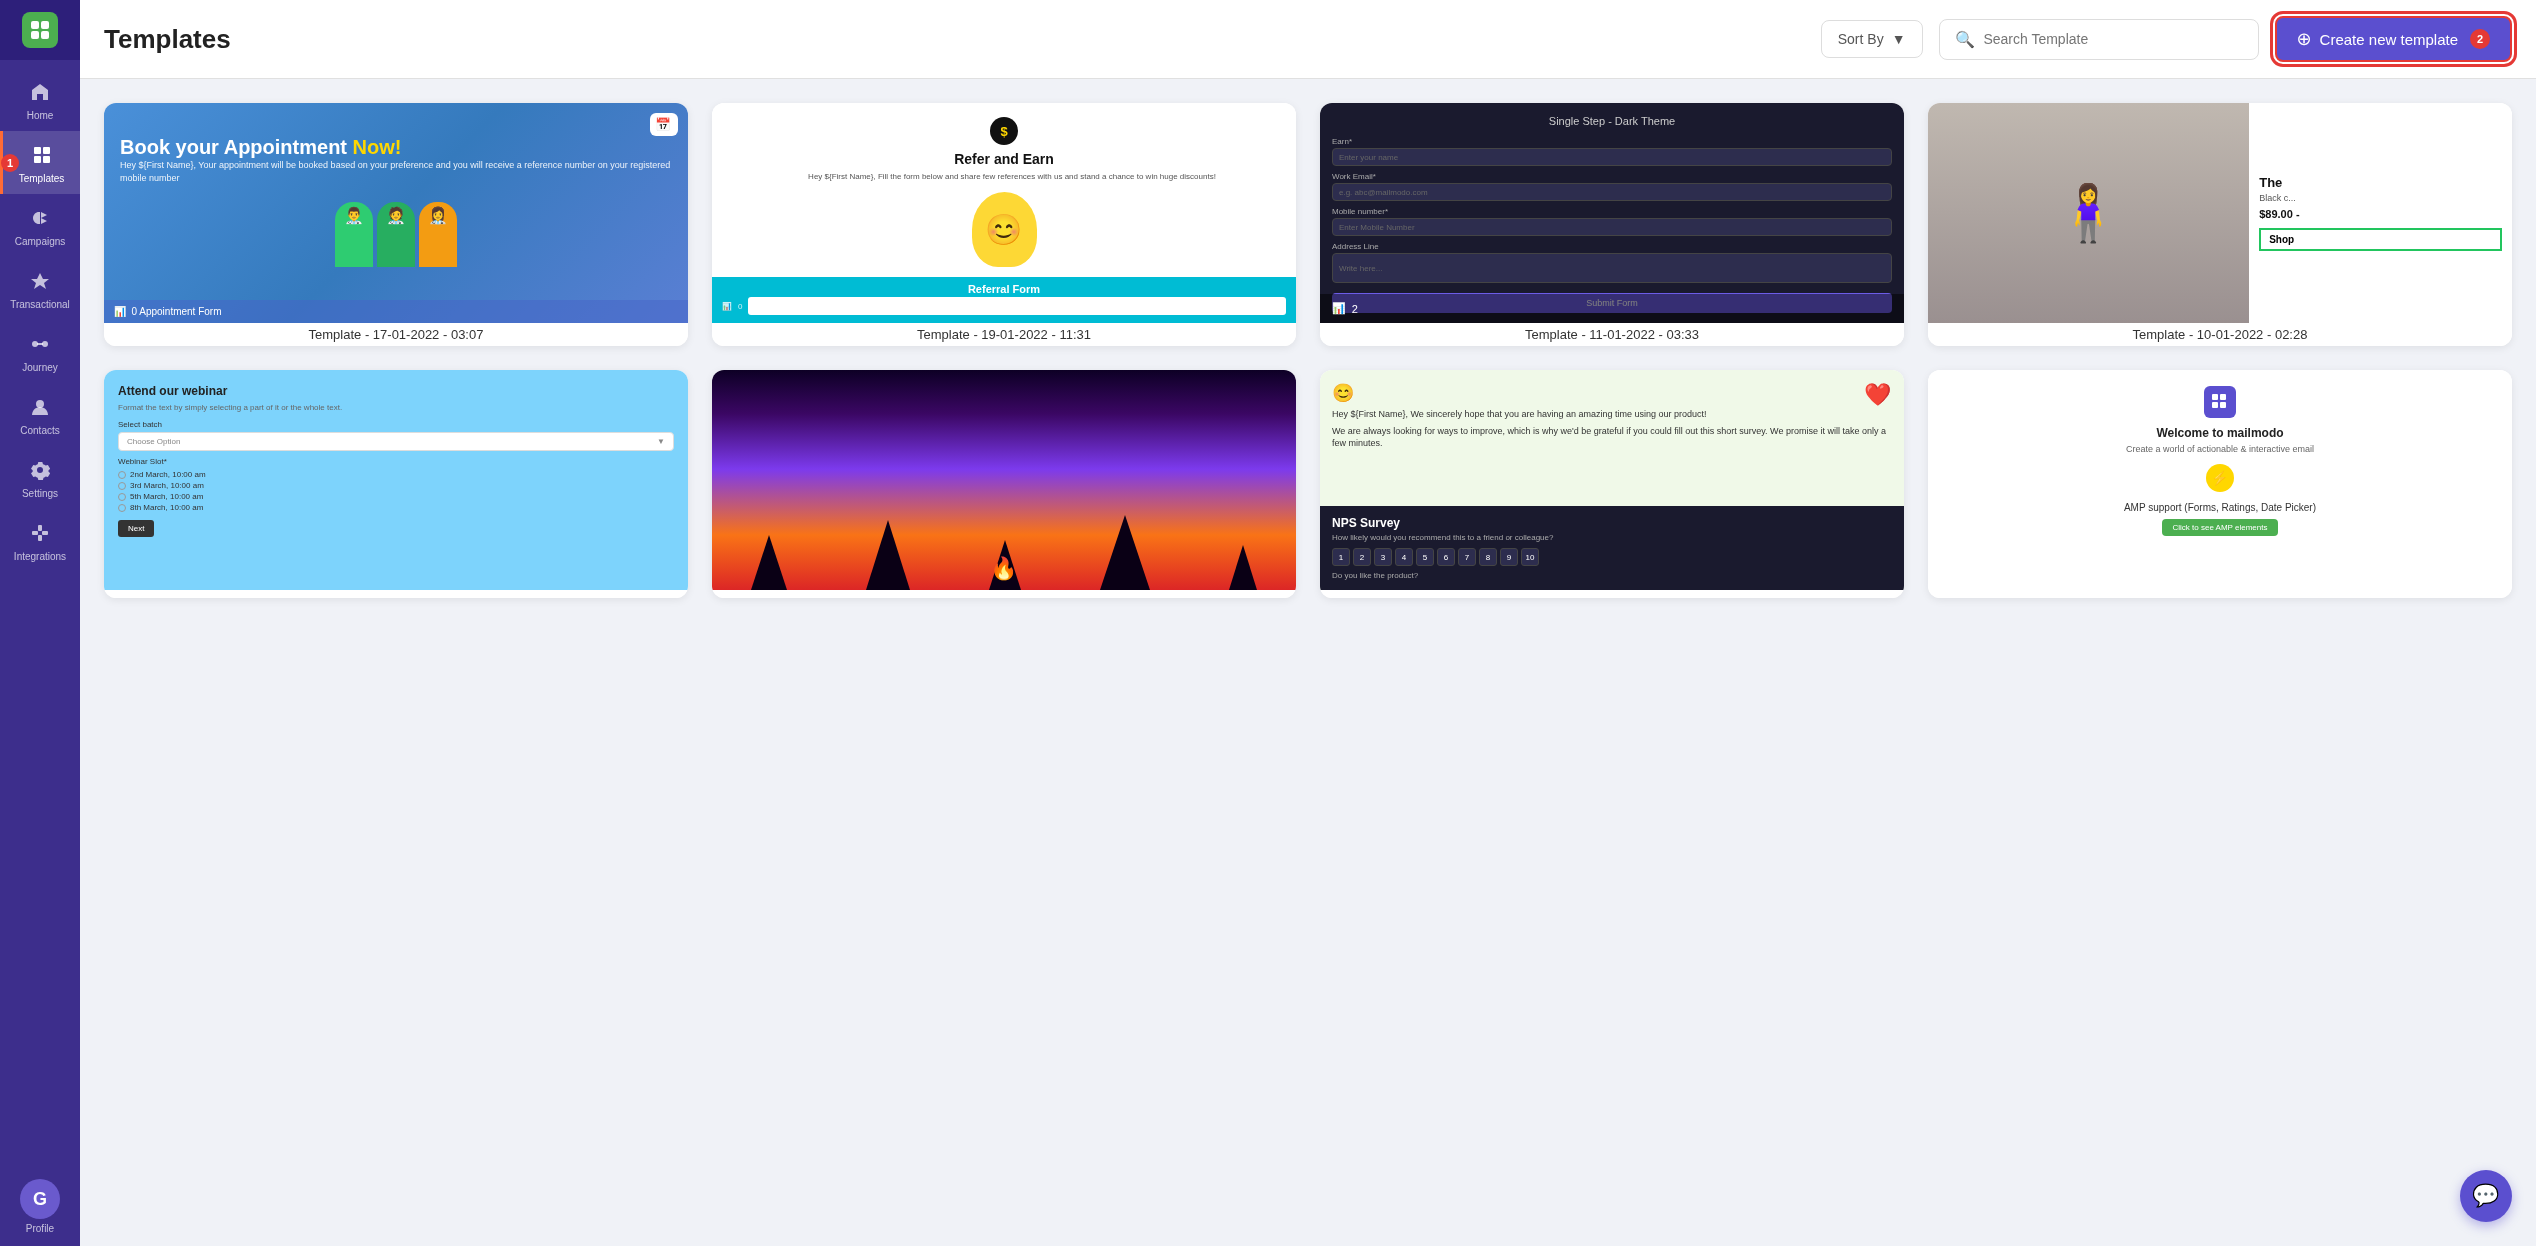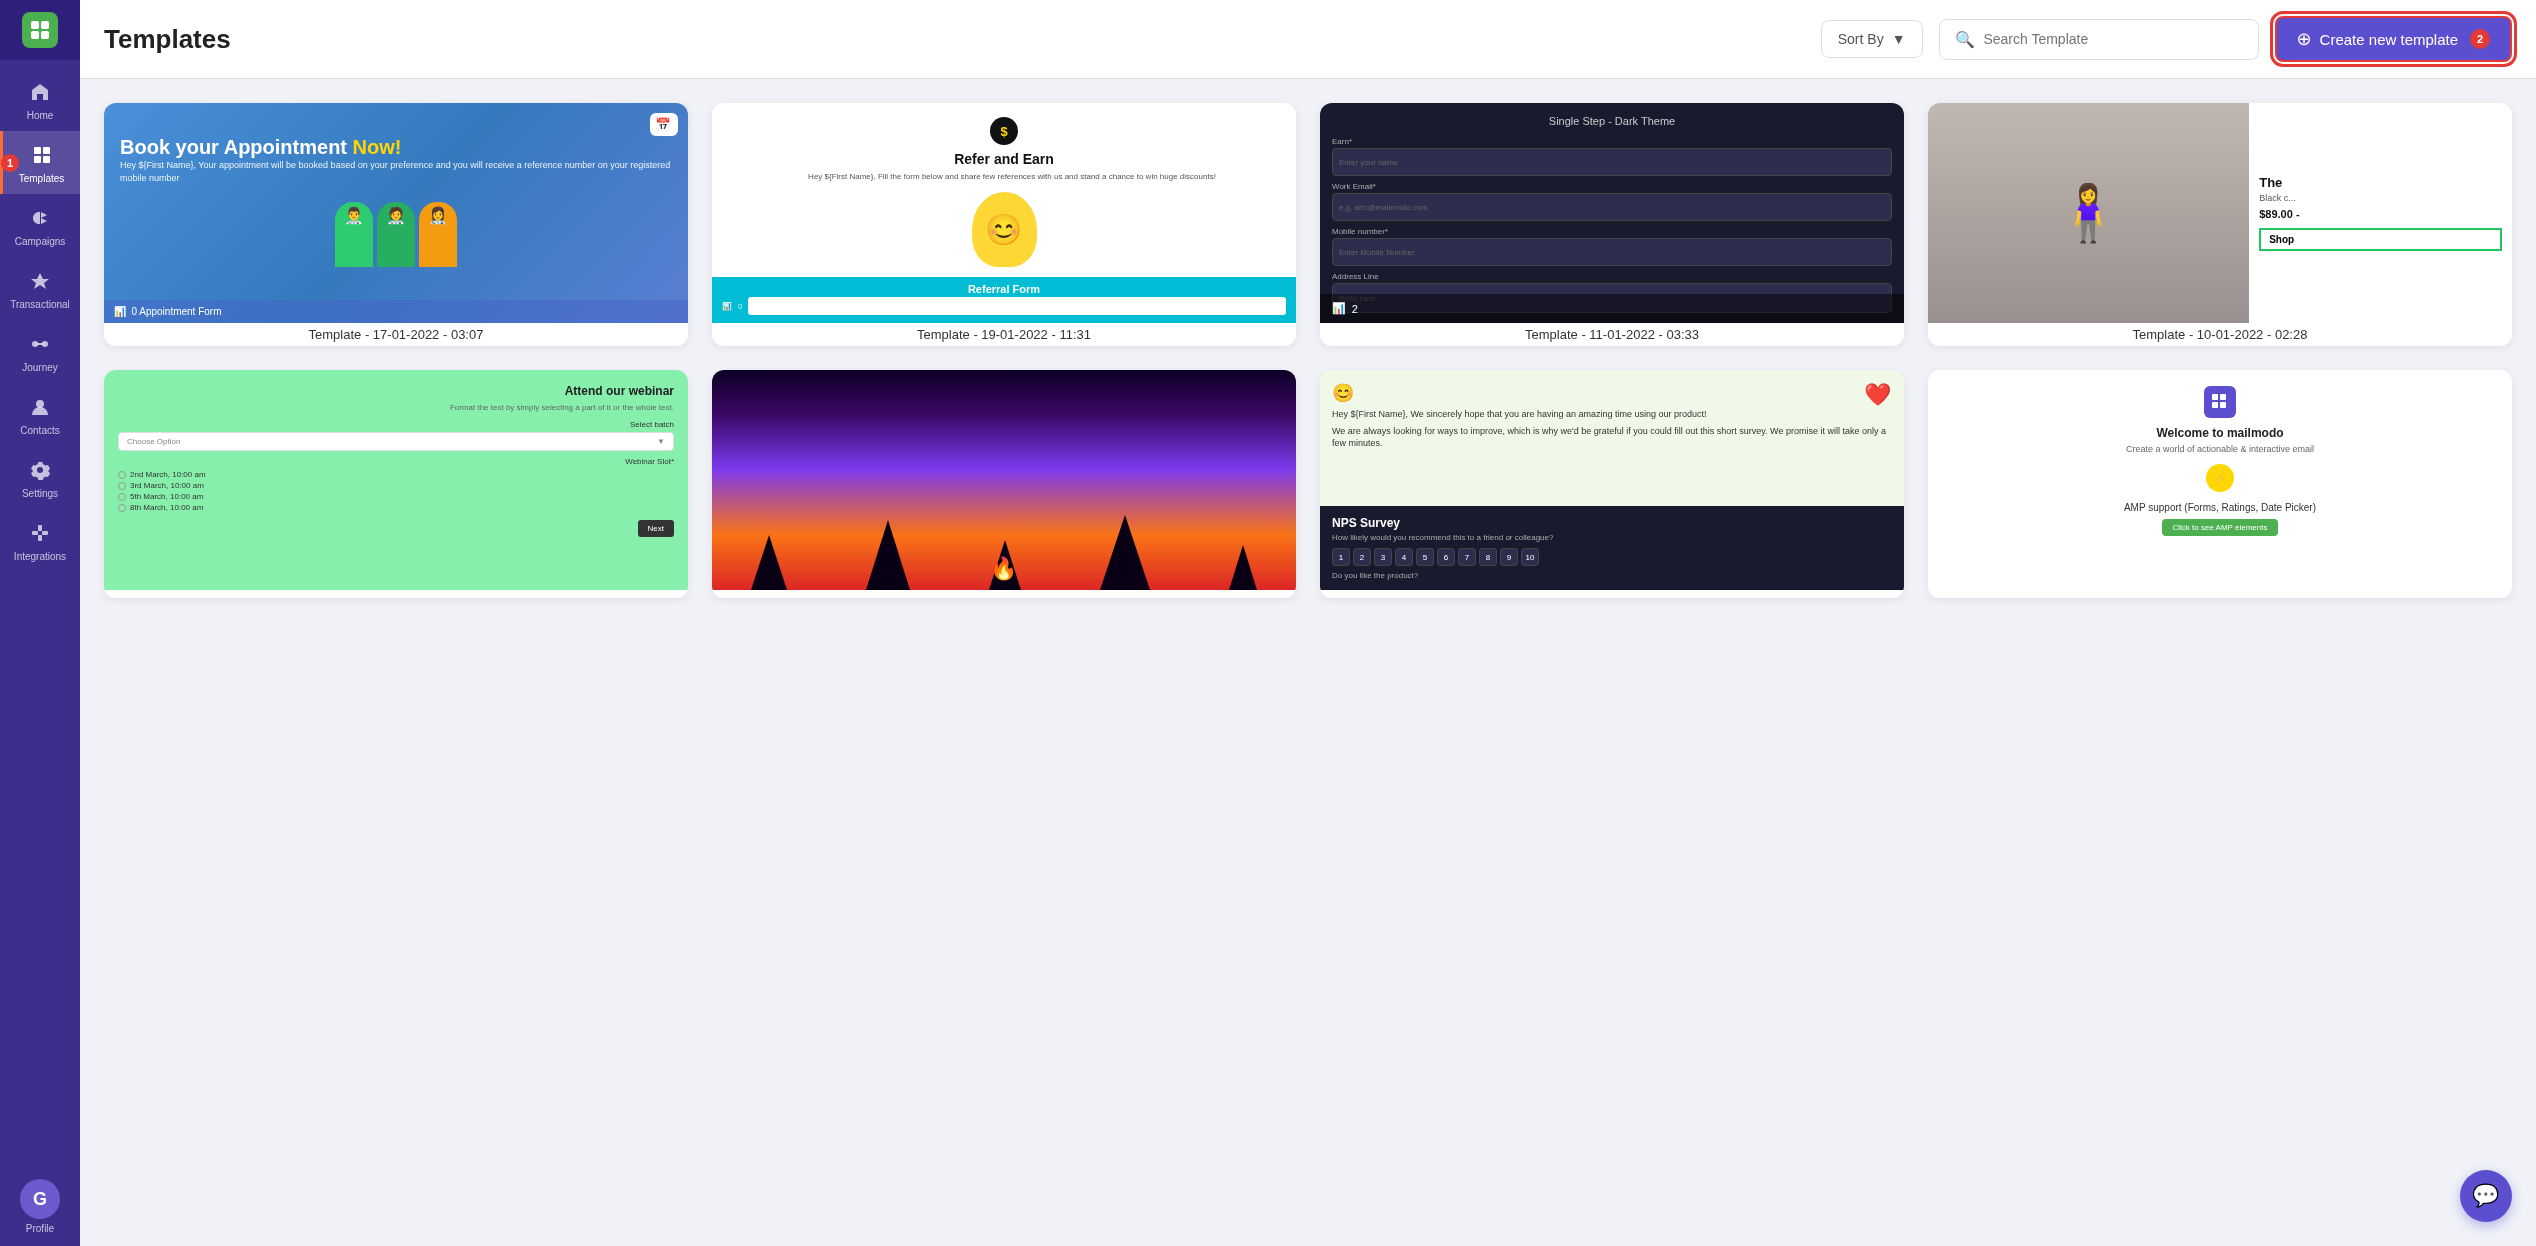--- a/index.html
+++ b/index.html
@@ -256,21 +256,21 @@
       padding: 12px;
       color: white;
     }
     .tmpl-dark-field {
       margin-bottom: 6px;
     }
     .tmpl-dark-field .fake-input {
       background: #2d2d4e;
       border: 1px solid #444;
       border-radius: 4px;
-      height: 28px;
+      height: 18px;
       width: 100%;
       padding: 2px 6px;
       font-size: 8px;
       color: #888;
       display: flex;
       align-items: center;
     }
     .tmpl-dark-submit {
       background: #6c5ce7;
       color: white;
@@ -614,21 +614,21 @@
             </div>
           </div>
         </div>
         <div class="template-card-footer">
           <div class="template-name">Template - 10-01-2022 - 02:28</div>
         </div>
       </div>
 
       <div class="template-card">
         <div class="template-thumbnail">
-          <div style="background:#86efac;height:100%;padding:14px;overflow:hidden;text-align:right;">
+          <div style="background:#7dd3fc;height:100%;padding:14px;overflow:hidden;">
             <div style="font-size:12px;font-weight:700;color:#222;margin-bottom:5px;">Attend our webinar</div>
             <div style="font-size:8px;color:#666;margin-bottom:8px;">Format the text by simply selecting a part of it or the whole text.</div>
             <div style="font-size:8px;color:#333;margin-bottom:3px;">Select batch</div>
             <div class="fake-select">
               <span>Choose Option</span>
               <span>▼</span>
             </div>
             <div style="font-size:8px;color:#333;margin-bottom:4px;">Webinar Slot*</div>
             <div class="radio-opt">
               <div class="radio-circle"></div>

